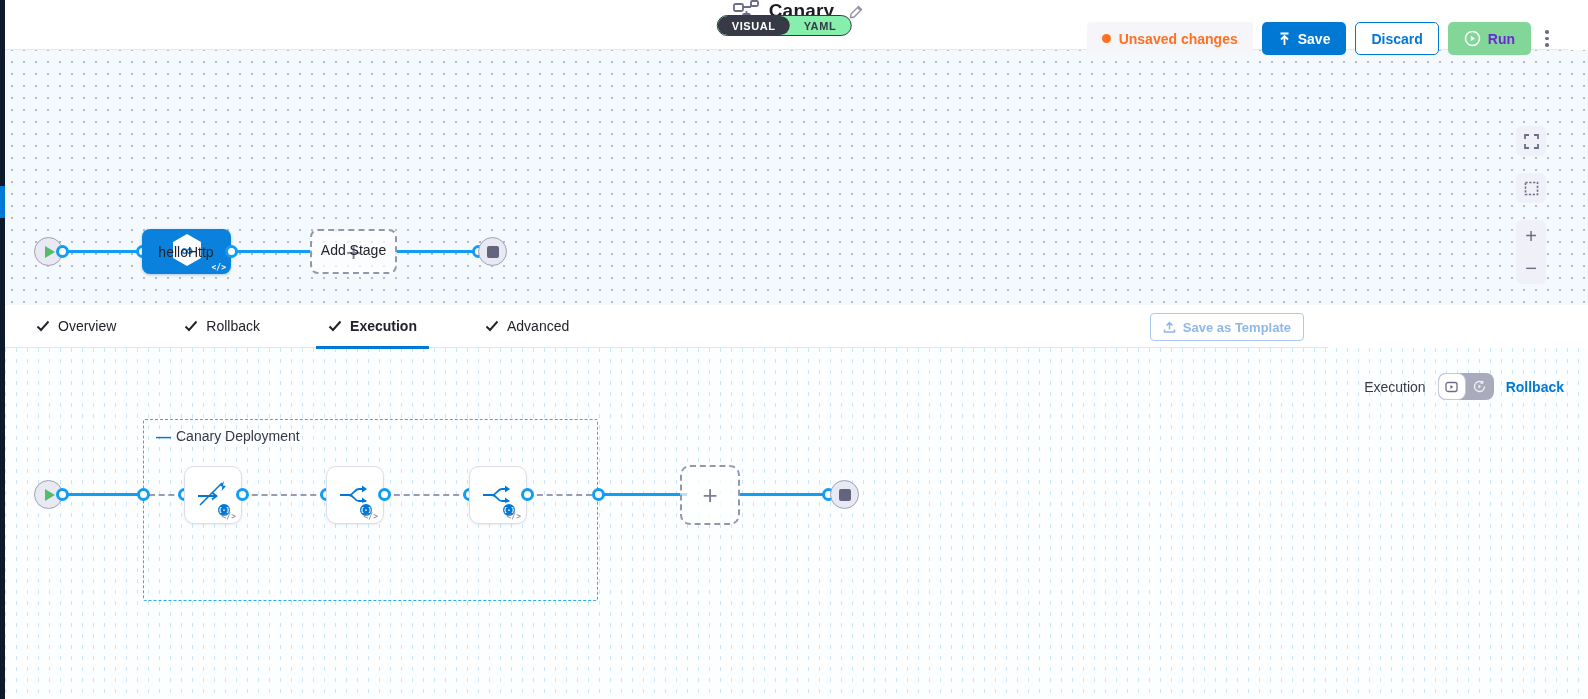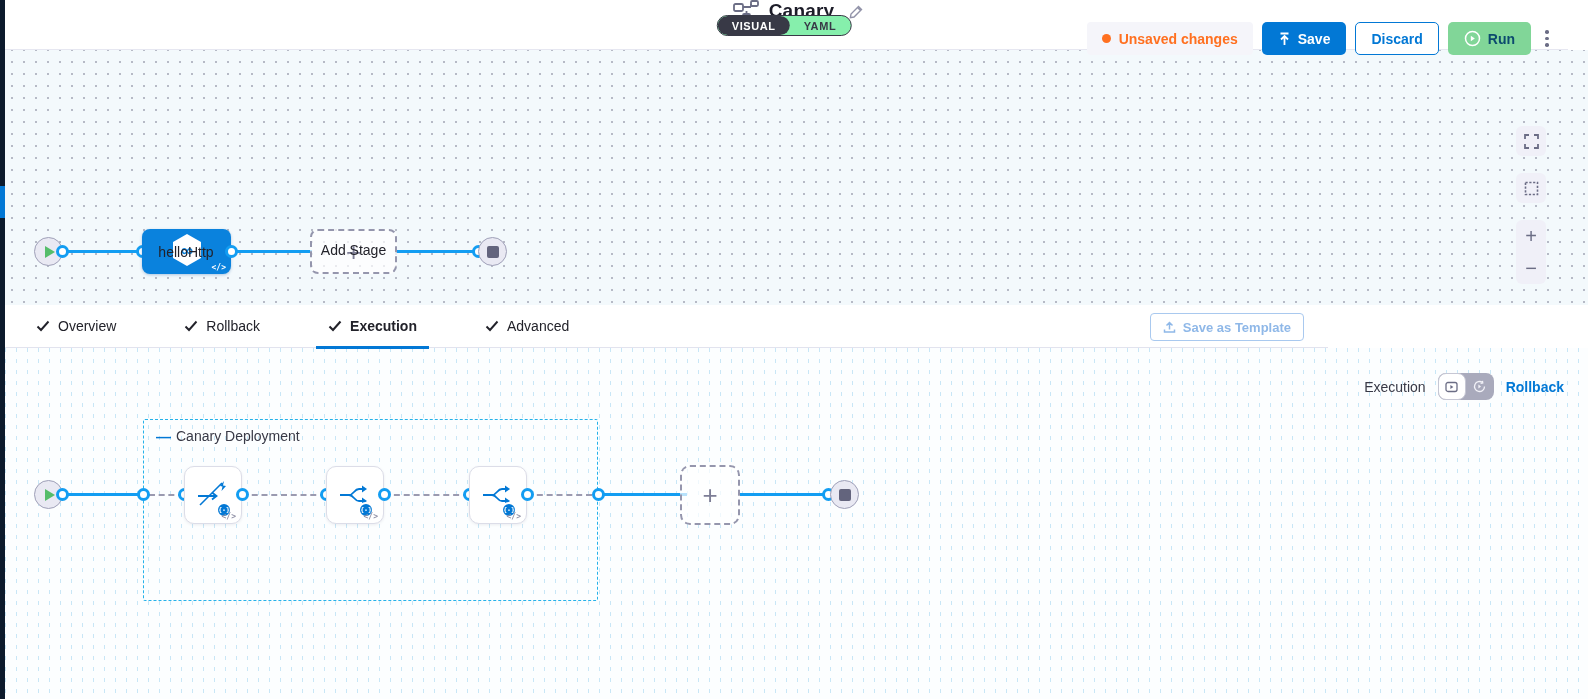--- a/index.html
+++ b/index.html
@@ -25,21 +25,21 @@
   .mode-seg.unsel { color:#383946; }
 
   .hdr-right { margin-left:auto; display:flex; align-items:center; gap:9px; padding-right:14px; }
   .unsaved { display:flex; align-items:center; gap:8px; background:#f5f5fa; border-radius:4px;
              height:33px; padding:0 15px; color:#ff7020; font-size:14px; font-weight:bold; }
   .unsaved .dot { width:9px; height:9px; border-radius:50%; background:#ff7020; }
   .btn { height:33px; border-radius:5px; font-size:14px; font-weight:bold; display:flex; align-items:center;
          gap:7px; padding:0 15px; cursor:pointer; border:1px solid transparent; }
   .btn-save { background:#0278d5; color:#fff; }
   .btn-discard { background:#fff; color:#0278d5; border:1.5px solid #0278d5; }
-  .btn-run { background:#81d698; color:#0c4a6e; }
+  .btn-run { background:#81d698; color:#6d28d9; }
   .kebab { color:#6b6d85; font-size:17px; letter-spacing:0; line-height:5px; width:14px; text-align:center; cursor:pointer;
            display:flex; flex-direction:column; gap:3px; align-items:center; }
   .kebab i { width:3.5px; height:3.5px; border-radius:50%; background:#6b6d85; display:block; }
 
   
   .stage-canvas { position:absolute; left:0; top:50px; width:1588px; height:255px;
                   background-color:#f3f9fc;
                   background-image:radial-gradient(#b6bac6 1.1px, rgba(0,0,0,0) 1.2px);
                   background-size:12px 12px; background-position:6px 6px; }
   .node-line { position:absolute; height:2.5px; background:#129df2; top:200px; }

